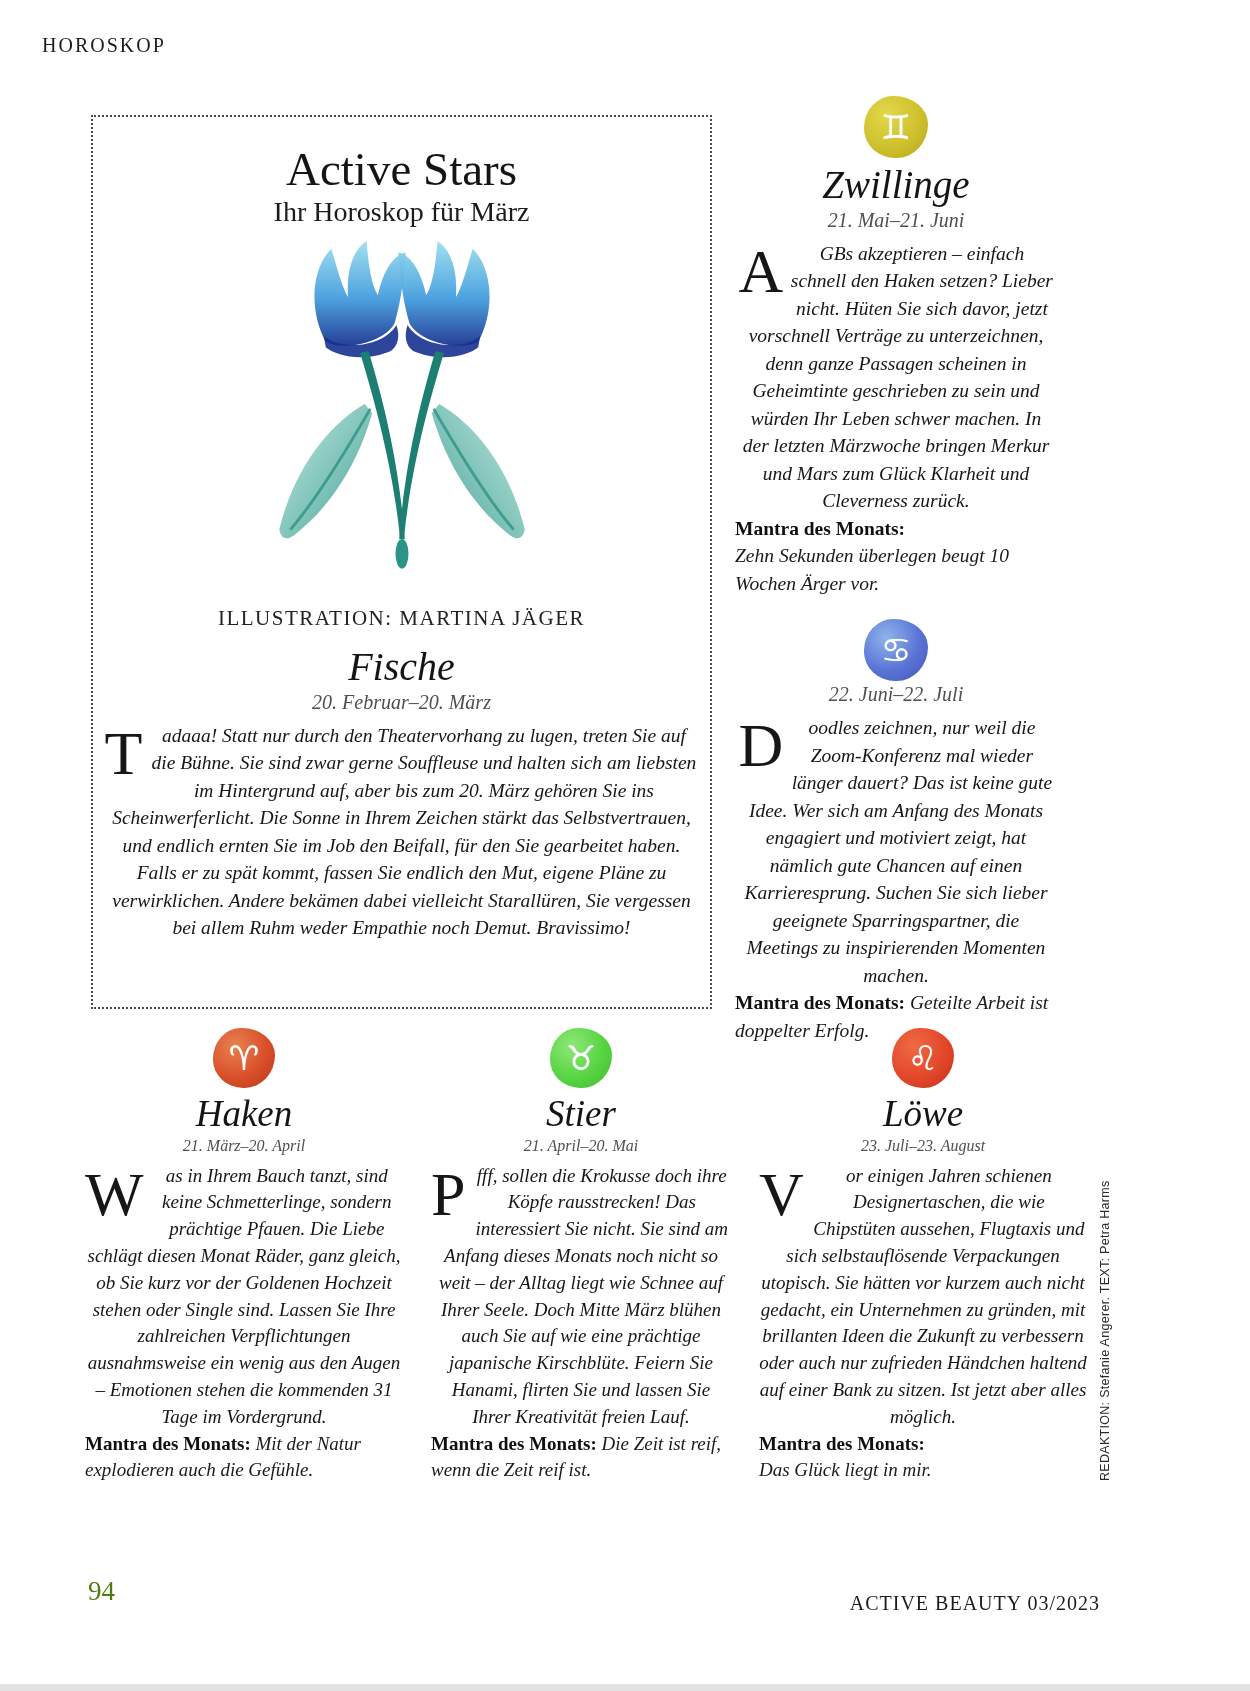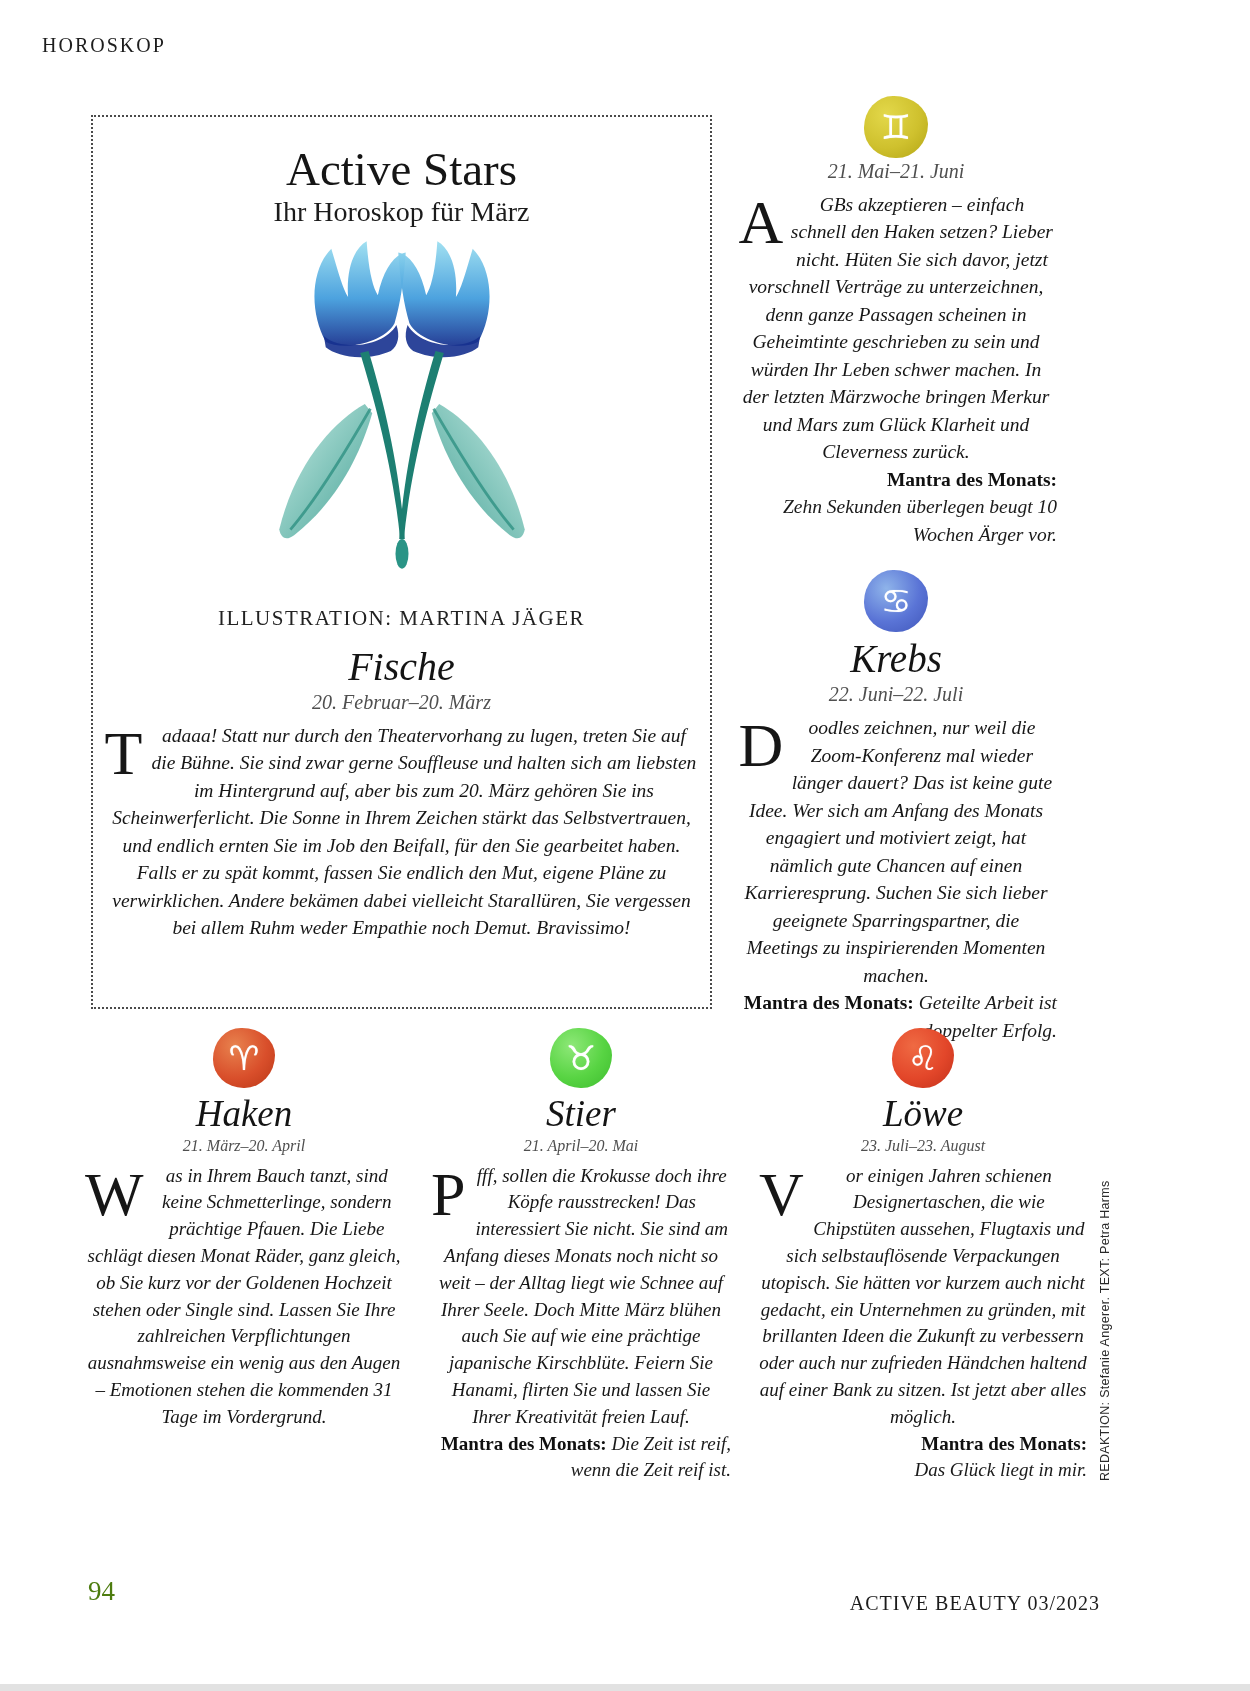--- a/index.html
+++ b/index.html
@@ -27,21 +27,21 @@
   .sign h2{font-size:39px;font-style:italic;font-weight:400;margin:6px 0 0;color:#141414;line-height:1.1;}
   .sign .dates{font-size:20px;font-style:italic;color:#4f4f4f;margin:2px 0 8px;}
   .sign .body{
     font-size:19.5px;line-height:1.41;font-style:italic;color:#161616;
     margin:6px auto 0;text-align:center;
   }
   .dropcap{
     float:left;font-style:normal;font-size:62px;line-height:0.78;
     padding:7px 7px 0 0;color:#161616;
   }
-  .mantra{font-size:19.5px;font-style:italic;margin:0 auto;line-height:1.41;text-align:right;}
+  .mantra{font-size:19.5px;font-style:italic;margin:0 auto;line-height:1.41;text-align:left;}
   .mantra strong{font-style:normal;font-weight:bold;color:#101010;}
   .mantra.stacked strong{display:block;}
   
   .blob{
     width:64px;height:62px;margin:0 auto 2px;position:relative;
     border-radius:46% 54% 50% 50% / 52% 46% 56% 48%;
     display:flex;align-items:center;justify-content:center;
   }
   .blob .glyph{
     font-family:"DejaVu Sans", sans-serif;font-size:34px;color:#ffffff;
@@ -124,46 +124,47 @@
       <p class="body"><span class="dropcap">T</span><span>adaaa! Statt nur durch den Theatervorhang zu lugen, treten Sie auf die Bühne. Sie sind zwar gerne Souffleuse und halten sich am liebsten im Hintergrund auf, aber bis zum 20. März gehören Sie ins Scheinwerferlicht. Die Sonne in Ihrem Zeichen stärkt das Selbstvertrauen, und endlich ernten Sie im Job den Beifall, für den Sie gearbeitet haben. Falls er zu spät kommt, fassen Sie endlich den Mut, eigene Pläne zu verwirklichen. Andere bekämen dabei vielleicht Starallüren, Sie vergessen bei allem Ruhm weder Empathie noch Demut. Bravissimo!</span></p>
     </section>
   </div>
 
   <div class="col-right">
 
     <section class="sign">
       <div class="blob" style="background: radial-gradient(circle at 35% 30%, rgb(227, 216, 74) 0%, rgb(207, 193, 46) 55%, rgb(178, 164, 20) 100%);">
         <span class="glyph">♊</span>
       </div>
+      <h2>Zwillinge</h2>
       <div class="dates">21. Mai–21. Juni</div>
       <p class="body"><span class="dropcap">A</span><span>GBs akzeptieren – einfach schnell den Haken setzen? Lieber nicht. Hüten Sie sich davor, jetzt vorschnell Verträge zu unterzeichnen, denn ganze Passagen scheinen in Geheimtinte geschrieben zu sein und würden Ihr Leben schwer machen. In der letzten Märzwoche bringen Merkur und Mars zum Glück Klarheit und Cleverness zurück.</span></p>
       <p class="mantra stacked"><strong>Mantra des Monats:</strong> <span>Zehn Sekunden überlegen beugt 10 Wochen Ärger vor.</span></p>
     </section>
 
     <section class="sign">
       <div class="blob" style="background: radial-gradient(circle at 35% 30%, rgb(143, 180, 234) 0%, rgb(90, 116, 214) 55%, rgb(63, 85, 184) 100%);">
         <span class="glyph">♋</span>
       </div>
-      <h2>Krebs</h2>
       <div class="dates">22. Juni–22. Juli</div>
       <p class="body"><span class="dropcap">D</span><span>oodles zeichnen, nur weil die Zoom-Konferenz mal wieder länger dauert? Das ist keine gute Idee. Wer sich am Anfang des Monats engagiert und motiviert zeigt, hat nämlich gute Chancen auf einen Karrieresprung. Suchen Sie sich lieber geeignete Sparringspartner, die Meetings zu inspirierenden Momenten machen.</span></p>
       <p class="mantra"><strong>Mantra des Monats:</strong> <span>Geteilte Arbeit ist doppelter Erfolg.</span></p>
     </section>
 
   </div>
 
   <div class="bottom-row">
 
     <section class="sign sign-widder">
       <div class="blob" style="background: radial-gradient(circle at 35% 30%, rgb(232, 130, 78) 0%, rgb(217, 79, 43) 55%, rgb(185, 54, 22) 100%);">
         <span class="glyph">♈</span>
       </div>
       <h2>Haken</h2>
       <div class="dates">21. März–20. April</div>
       <p class="body"><span class="dropcap">W</span><span>as in Ihrem Bauch tanzt, sind keine Schmetterlinge, sondern prächtige Pfauen. Die Liebe schlägt diesen Monat Räder, ganz gleich, ob Sie kurz vor der Goldenen Hochzeit stehen oder Single sind. Lassen Sie Ihre zahlreichen Verpflichtungen ausnahmsweise ein wenig aus den Augen – Emotionen stehen die kommenden 31 Tage im Vordergrund.</span></p>
+      <p class="mantra"><strong>Mantra des Monats:</strong> <span>Mit der Natur explodieren auch die Gefühle.</span></p>
     </section>
 
     <section class="sign sign-stier">
       <div class="blob" style="background: radial-gradient(circle at 35% 30%, rgb(142, 232, 120) 0%, rgb(88, 212, 67) 55%, rgb(61, 187, 46) 100%);">
         <span class="glyph">♉</span>
       </div>
       <h2>Stier</h2>
       <div class="dates">21. April–20. Mai</div>
       <p class="body"><span class="dropcap">P</span><span>fff, sollen die Krokusse doch ihre Köpfe rausstrecken! Das interessiert Sie nicht. Sie sind am Anfang dieses Monats noch nicht so weit – der Alltag liegt wie Schnee auf Ihrer Seele. Doch Mitte März blühen auch Sie auf wie eine prächtige japanische Kirschblüte. Feiern Sie Hanami, flirten Sie und lassen Sie Ihrer Kreativität freien Lauf.</span></p>
       <p class="mantra"><strong>Mantra des Monats:</strong> <span>Die Zeit ist reif, wenn die Zeit reif ist.</span></p>

